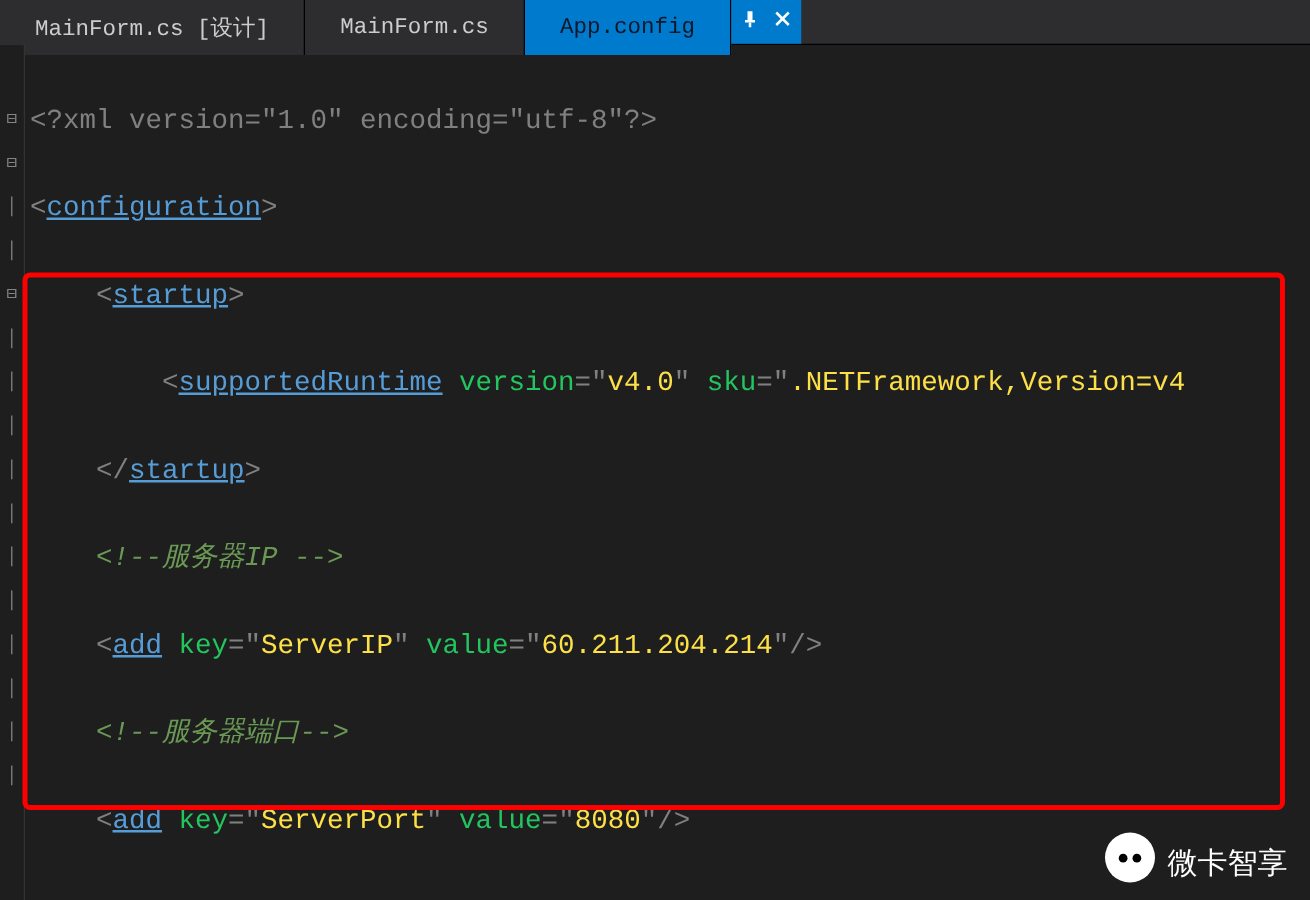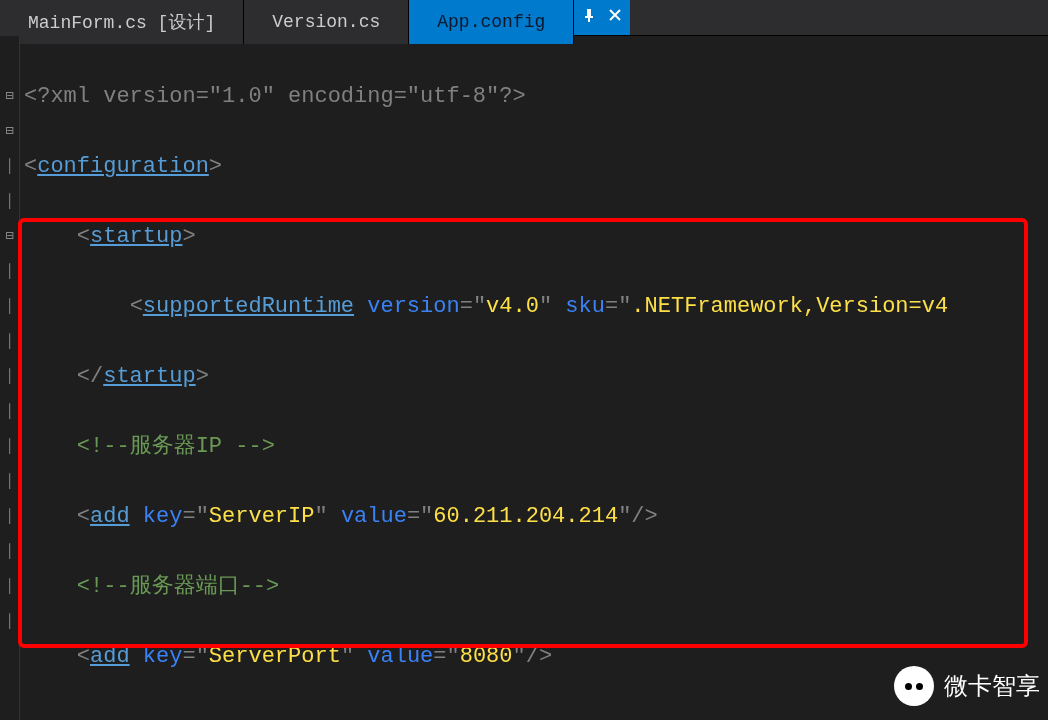--- a/index.html
+++ b/index.html
@@ -67,39 +67,39 @@
     flex: 1;
     padding: 8px 0 8px 4px;
     white-space: pre;
     line-height: 35px;
     font-size: 22px;
     position: relative;
   }
   .line { height: 35px; }
   .t-gray { color: #808080; }
   .t-tag { color: #569cd6; text-decoration: underline; }
-  .t-attr { color: #3b82f6; }
+  .t-attr { color: #22c55e; }
   .t-str { color: #fde047; }
-  .t-comment { color: #6a9955; }
+  .t-comment { color: #6a9955; font-style: italic; }
   .red-box {
     position: absolute;
     border: 4px solid #ff0000;
     border-radius: 6px;
     pointer-events: none;
     left: 18px;
     top: 218px;
     width: 1010px;
     height: 430px;
   }
   .watermark {
     position: absolute;
-    right: 8px;
+    right: 18px;
     bottom: 14px;
     display: flex;
-    align-items: center;
+    align-items: flex-end;
     gap: 10px;
     color: #ffffff;
     font-size: 24px;
     font-family: sans-serif;
   }
   .wm-circle {
     width: 40px;
     height: 40px;
     border-radius: 50%;
     background: #ffffff;
@@ -116,21 +116,21 @@
     height: 7px;
     border-radius: 50%;
     background: #000;
   }
 </style>
 </head>
 <body>
 
 <div class="tab-bar">
   <div class="tab">MainForm.cs [设计]</div>
-  <div class="tab">Version.cs</div>
+  <div class="tab">MainForm.cs</div>
   <div class="tab active">App.config</div>
   <div class="tab-icons">
     <span class="tab-icon">
       <svg width="14" height="14" viewBox="0 0 14 14">
           <rect x="5" y="1" width="4" height="8" fill="#fff"></rect>
           <rect x="3" y="8" width="8" height="2" fill="#fff"></rect>
           <rect x="6" y="10" width="2" height="4" fill="#fff"></rect>
         </svg>
     </span>
     <span class="tab-icon">

